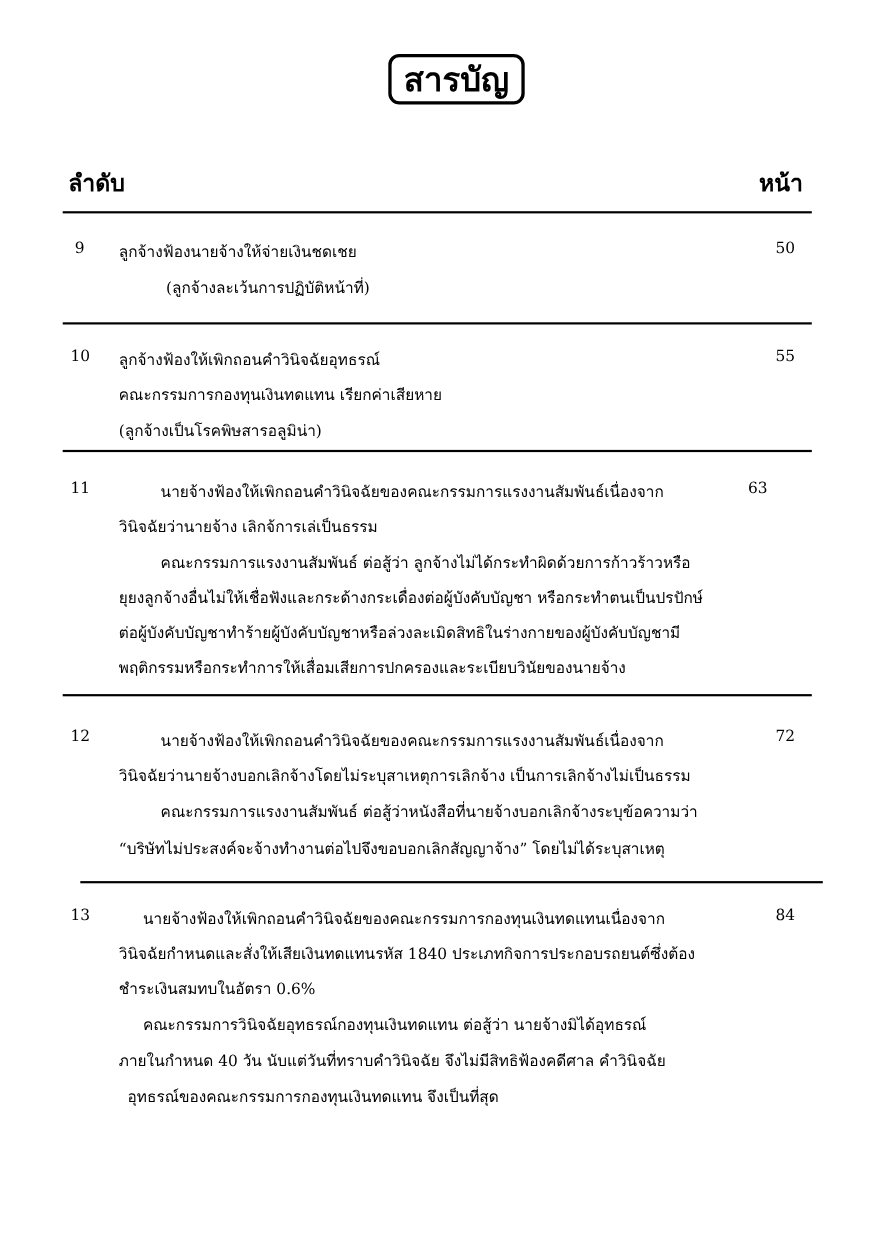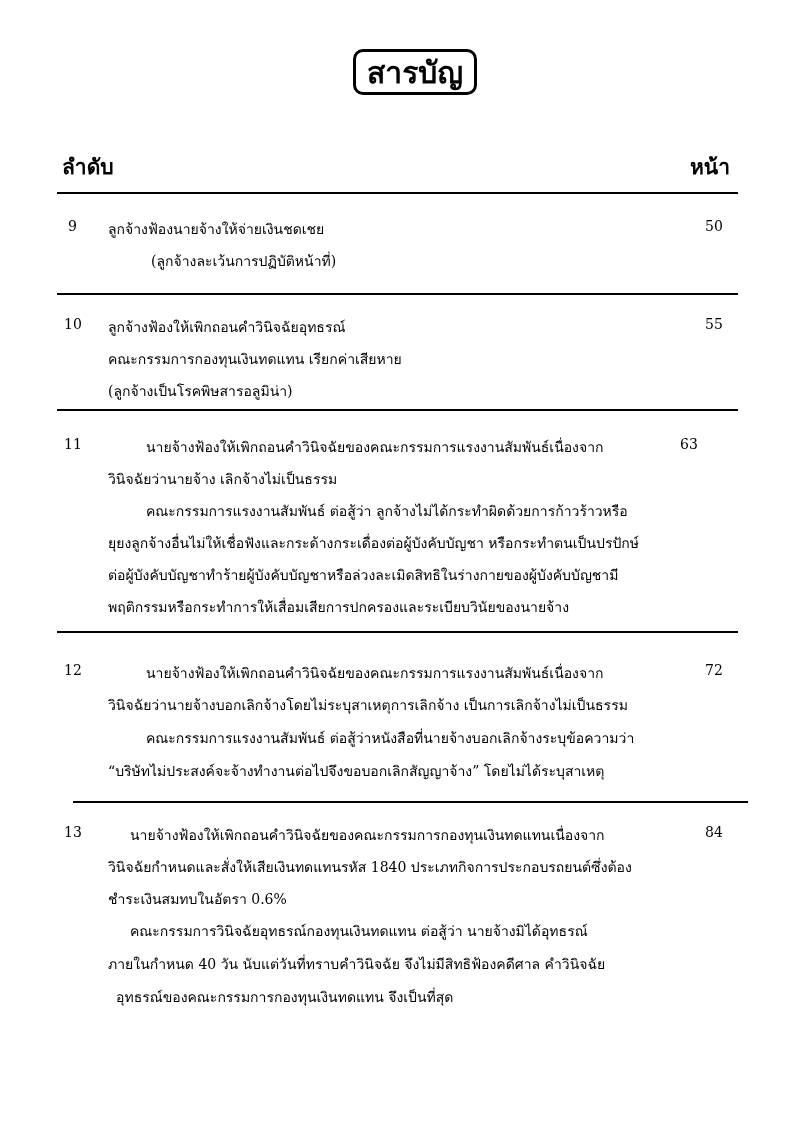--- a/index.html
+++ b/index.html
@@ -35,21 +35,21 @@
 <div class="num" style="left:64px;top:316px;">10</div>
 <div class="page" style="left:705px;top:316px;">55</div>
 <div class="line" style="left:108px;top:316px;">ลูกจ้างฟ้องให้เพิกถอนคำวินิจฉัยอุทธรณ์</div>
 <div class="line" style="left:108px;top:348px;">คณะกรรมการกองทุนเงินทดแทน เรียกค่าเสียหาย</div>
 <div class="line" style="left:108px;top:380px;text-align:right;">(ลูกจ้างเป็นโรคพิษสารอลูมิน่า)</div>
 <div class="rule" style="left:57px;top:409px;width:681px;"></div>
 
 <div class="num" style="left:64px;top:436px;">11</div>
 <div class="page" style="left:680px;top:436px;">63</div>
 <div class="line" style="left:146px;top:436px;">นายจ้างฟ้องให้เพิกถอนคำวินิจฉัยของคณะกรรมการแรงงานสัมพันธ์เนื่องจาก</div>
-<div class="line" style="left:108px;top:468px;">วินิจฉัยว่านายจ้าง  เลิกจ้างไม่เป็นธรรม</div>
+<div class="line" style="left:108px;top:468px;">วินิจฉัยว่านายจ้าง  เลิกจ้การเล่เป็นธรรม</div>
 <div class="line" style="left:146px;top:500px;">คณะกรรมการแรงงานสัมพันธ์ ต่อสู้ว่า ลูกจ้างไม่ได้กระทำผิดด้วยการก้าวร้าวหรือ</div>
 <div class="line" style="left:108px;top:532px;">ยุยงลูกจ้างอื่นไม่ให้เชื่อฟังและกระด้างกระเดื่องต่อผู้บังคับบัญชา หรือกระทำตนเป็นปรปักษ์</div>
 <div class="line" style="left:108px;top:564px;">ต่อผู้บังคับบัญชาทำร้ายผู้บังคับบัญชาหรือล่วงละเมิดสิทธิในร่างกายของผู้บังคับบัญชามี</div>
 <div class="line" style="left:108px;top:596px;">พฤติกรรมหรือกระทำการให้เสื่อมเสียการปกครองและระเบียบวินัยของนายจ้าง</div>
 <div class="rule" style="left:57px;top:631px;width:681px;"></div>
 
 <div class="num" style="left:64px;top:662px;">12</div>
 <div class="page" style="left:705px;top:662px;">72</div>
 <div class="line" style="left:146px;top:662px;">นายจ้างฟ้องให้เพิกถอนคำวินิจฉัยของคณะกรรมการแรงงานสัมพันธ์เนื่องจาก</div>
 <div class="line" style="left:108px;top:694px;">วินิจฉัยว่านายจ้างบอกเลิกจ้างโดยไม่ระบุสาเหตุการเลิกจ้าง เป็นการเลิกจ้างไม่เป็นธรรม</div>

